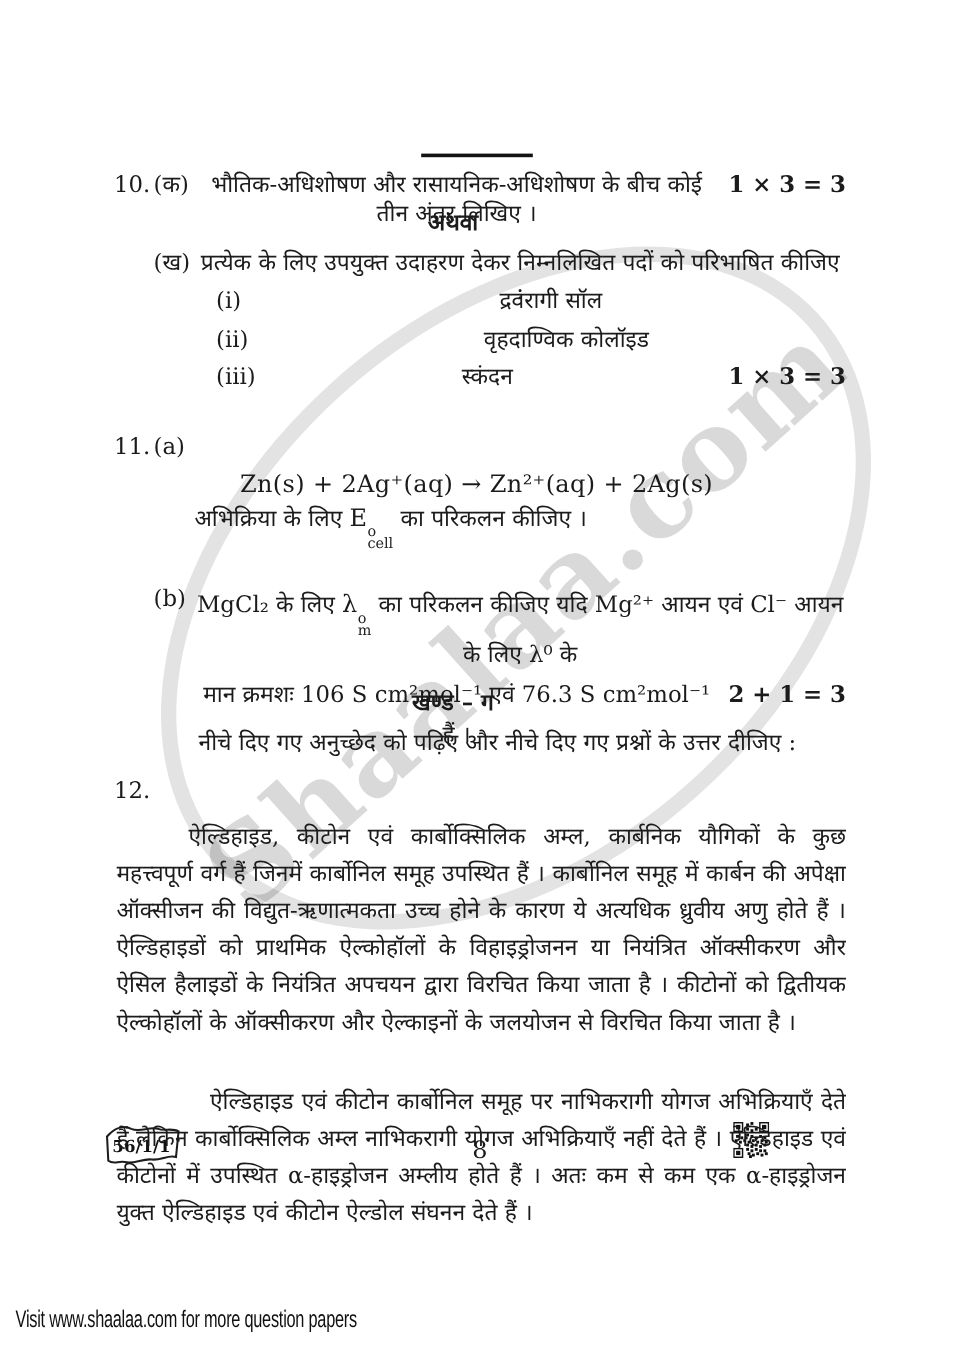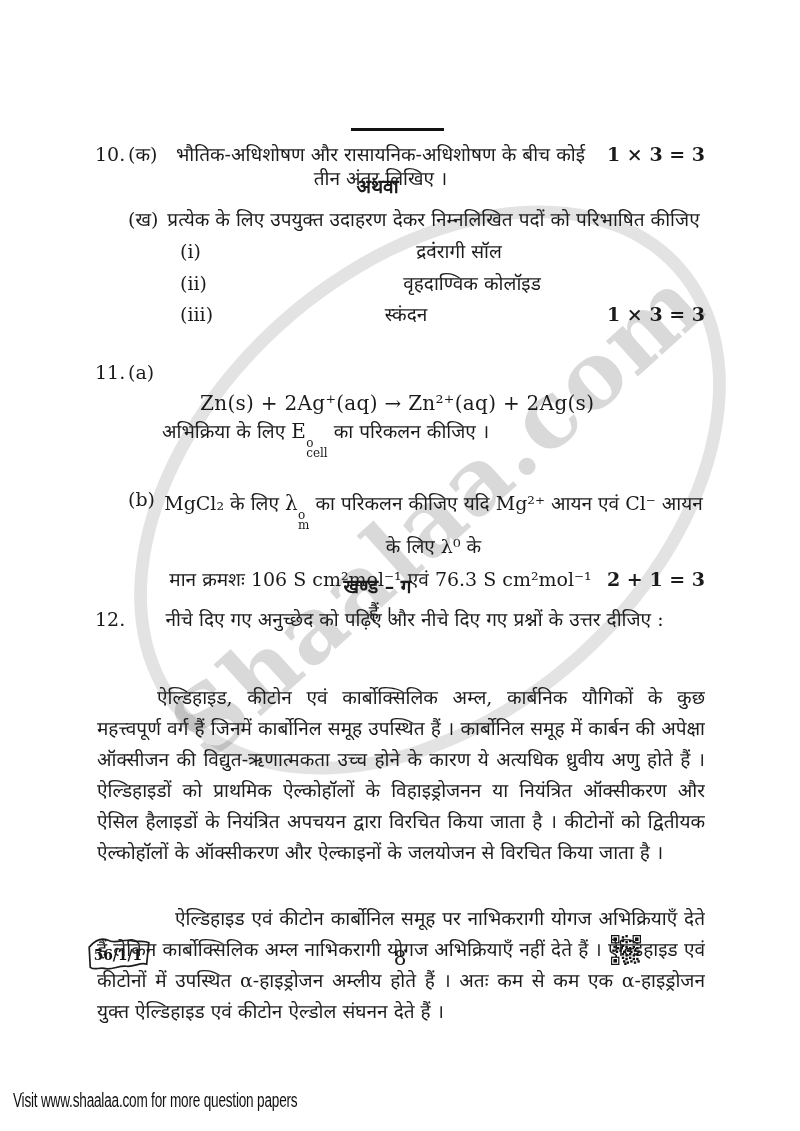--- a/index.html
+++ b/index.html
@@ -106,21 +106,21 @@
       <span class="row">
         <span>मान क्रमशः 106 S cm²mol⁻¹ एवं 76.3 S cm²mol⁻¹ हैं ।</span>
         <span class="marks">2 + 1 = 3</span>
       </span>
     </span>
   </div>
 
   <div class="abs ct center-head" style="left:95px;top:574px;width:565px;">खण्ड – ग</div>
 
   <div class="abs ct row" style="left:95px;top:607px;width:610px;">
-    <span style="width:29px;flex:none;">12.</span>
+    <span style="width:29px;flex:none;margin-top:40px;">12.</span>
     <span class="qtext">नीचे दिए गए अनुच्छेद को पढ़िए और नीचे दिए गए प्रश्नों के उत्तर दीजिए :</span>
   </div>
 
   <div class="abs ct para" style="left:97px;top:646px;width:608px;max-height:180px;text-indent:60px;">ऐल्डिहाइड, कीटोन एवं कार्बोक्सिलिक अम्ल, कार्बनिक यौगिकों के कुछ महत्त्वपूर्ण वर्ग हैं जिनमें कार्बोनिल समूह उपस्थित हैं । कार्बोनिल समूह में कार्बन की अपेक्षा ऑक्सीजन की विद्युत-ऋणात्मकता उच्च होने के कारण ये अत्यधिक ध्रुवीय अणु होते हैं । ऐल्डिहाइडों को प्राथमिक ऐल्कोहॉलों के विहाइड्रोजनन या नियंत्रित ऑक्सीकरण और ऐसिल हैलाइडों के नियंत्रित अपचयन द्वारा विरचित किया जाता है । कीटोनों को द्वितीयक ऐल्कोहॉलों के ऑक्सीकरण और ऐल्काइनों के जलयोजन से विरचित किया जाता है ।</div>
 
   <div class="abs ct para" style="left:97px;top:867px;width:608px;max-height:126px;text-indent:78px;">ऐल्डिहाइड एवं कीटोन कार्बोनिल समूह पर नाभिकरागी योगज अभिक्रियाएँ देते हैं लेकिन कार्बोक्सिलिक अम्ल नाभिकरागी योगज अभिक्रियाएँ नहीं देते हैं । ऐल्डिहाइड एवं कीटोनों में उपस्थित α-हाइड्रोजन अम्लीय होते हैं । अतः कम से कम एक α-हाइड्रोजन युक्त ऐल्डिहाइड एवं कीटोन ऐल्डोल संघनन देते हैं ।</div>
 
   <svg class="abs" style="left:86px;top:934px;" width="66" height="40" viewBox="0 0 62 37">
     <path d="M3,12 C9,5 16,3 22,6 C29,9 36,4 43,6 C48,8 54,5 59,8 L57,28 C51,26 45,31 38,30 C31,29 24,34 17,32 C12,31 8,34 4,31 Z" fill="#ffffff" stroke="#1d1d1d" stroke-width="1.6"></path>
     <text x="30" y="24" text-anchor="middle" class="flag-text" fill="#111">56/1/1</text>

